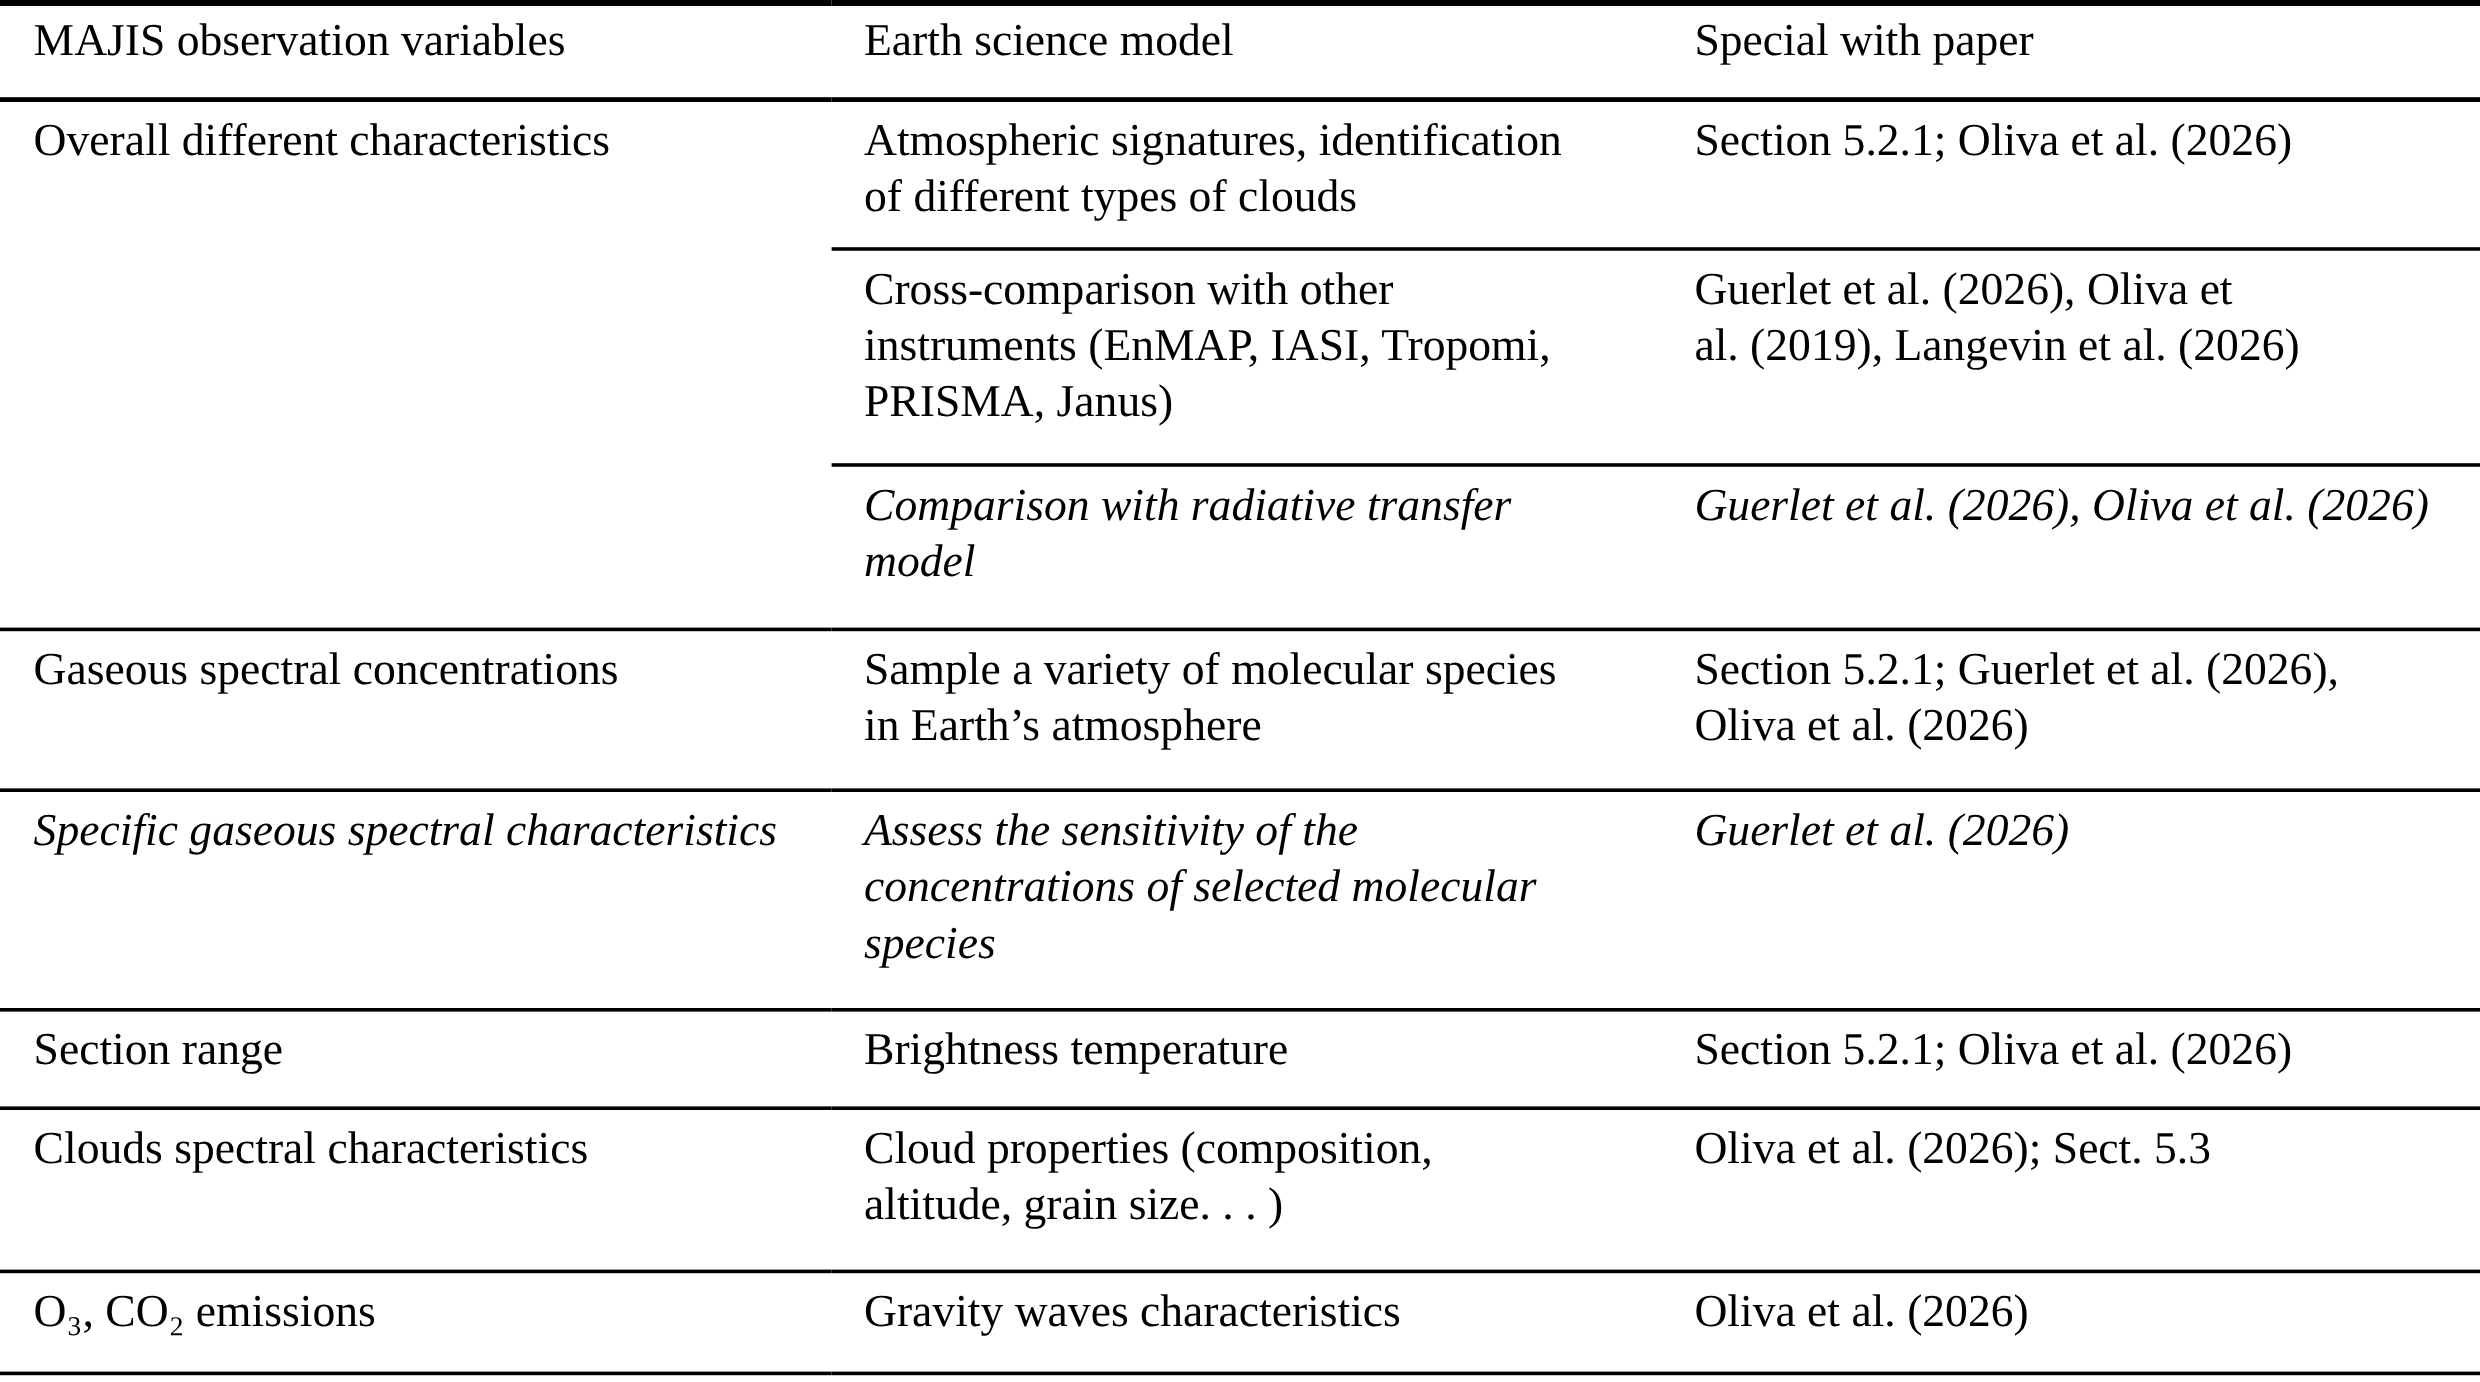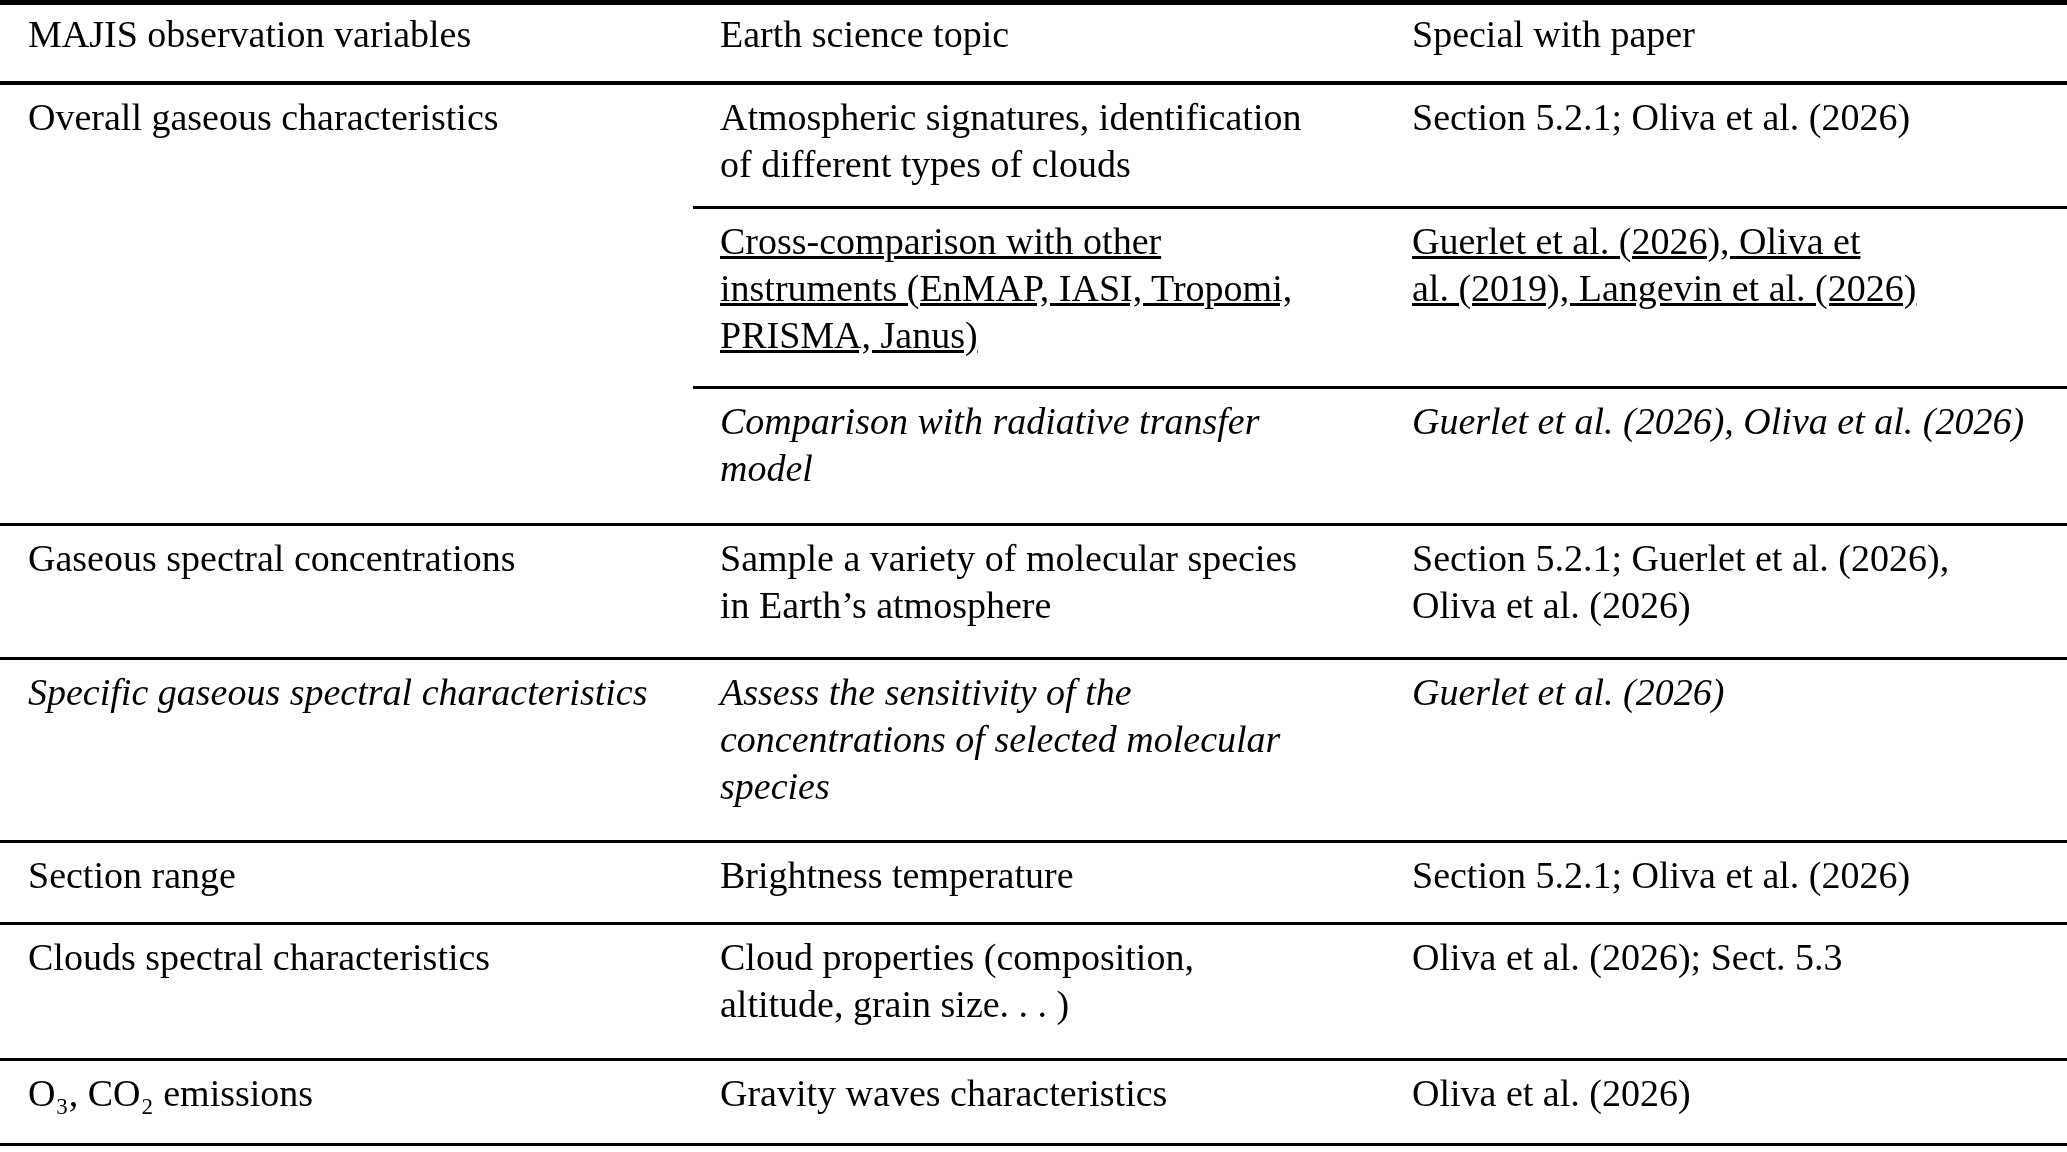--- a/index.html
+++ b/index.html
@@ -39,48 +39,48 @@
     border-bottom: 4px solid #000000;
   }
   
   tr.full-rule td { border-top: 3px solid #000000; }
   
   tr.cline td.c2, tr.cline td.c3 { border-top: 3px solid #000000; }
   
   tr.last td { border-bottom: 5px solid #000000; }
   
   tr.r1 td { height: 112px; }
-  tr.r2 td { height: 168px; text-decoration: underline; }
+  tr.r2 td { height: 168px; }
   tr.r3 td { height: 125px; font-style: italic; }
   tr.r4 td { height: 122px; }
   tr.r5 td { height: 171px; font-style: italic; }
   tr.r6 td { height: 70px; }
   tr.r7 td { height: 124px; }
   tr.r8 td { height: 73px; }
   tr.r9 td { height: 71px; }
 </style>
 </head>
 <body>
 
 <table class="paper-table">
   <colgroup>
     <col class="c1">
     <col class="c2">
     <col class="c3">
   </colgroup>
   <thead>
     <tr>
       <th class="c1">MAJIS observation variables</th>
-      <th class="c2">Earth science topic</th>
+      <th class="c2">Earth science model</th>
       <th class="c3">Special with paper</th>
     </tr>
   </thead>
   <tbody>
     <tr class="r1">
-      <td class="c1" rowspan="3">Overall gaseous characteristics</td>
+      <td class="c1" rowspan="3">Overall different characteristics</td>
       <td class="c2">Atmospheric signatures, identification
 of different types of clouds</td>
       <td class="c3">Section 5.2.1; Oliva et al. (2026)</td>
     </tr>
     <tr class="r2 cline">
       <td class="c2">Cross-comparison with other
 instruments (EnMAP, IASI, Tropomi,
 PRISMA, Janus)</td>
       <td class="c3">Guerlet et al. (2026), Oliva et
 al. (2019), Langevin et al. (2026)</td>

